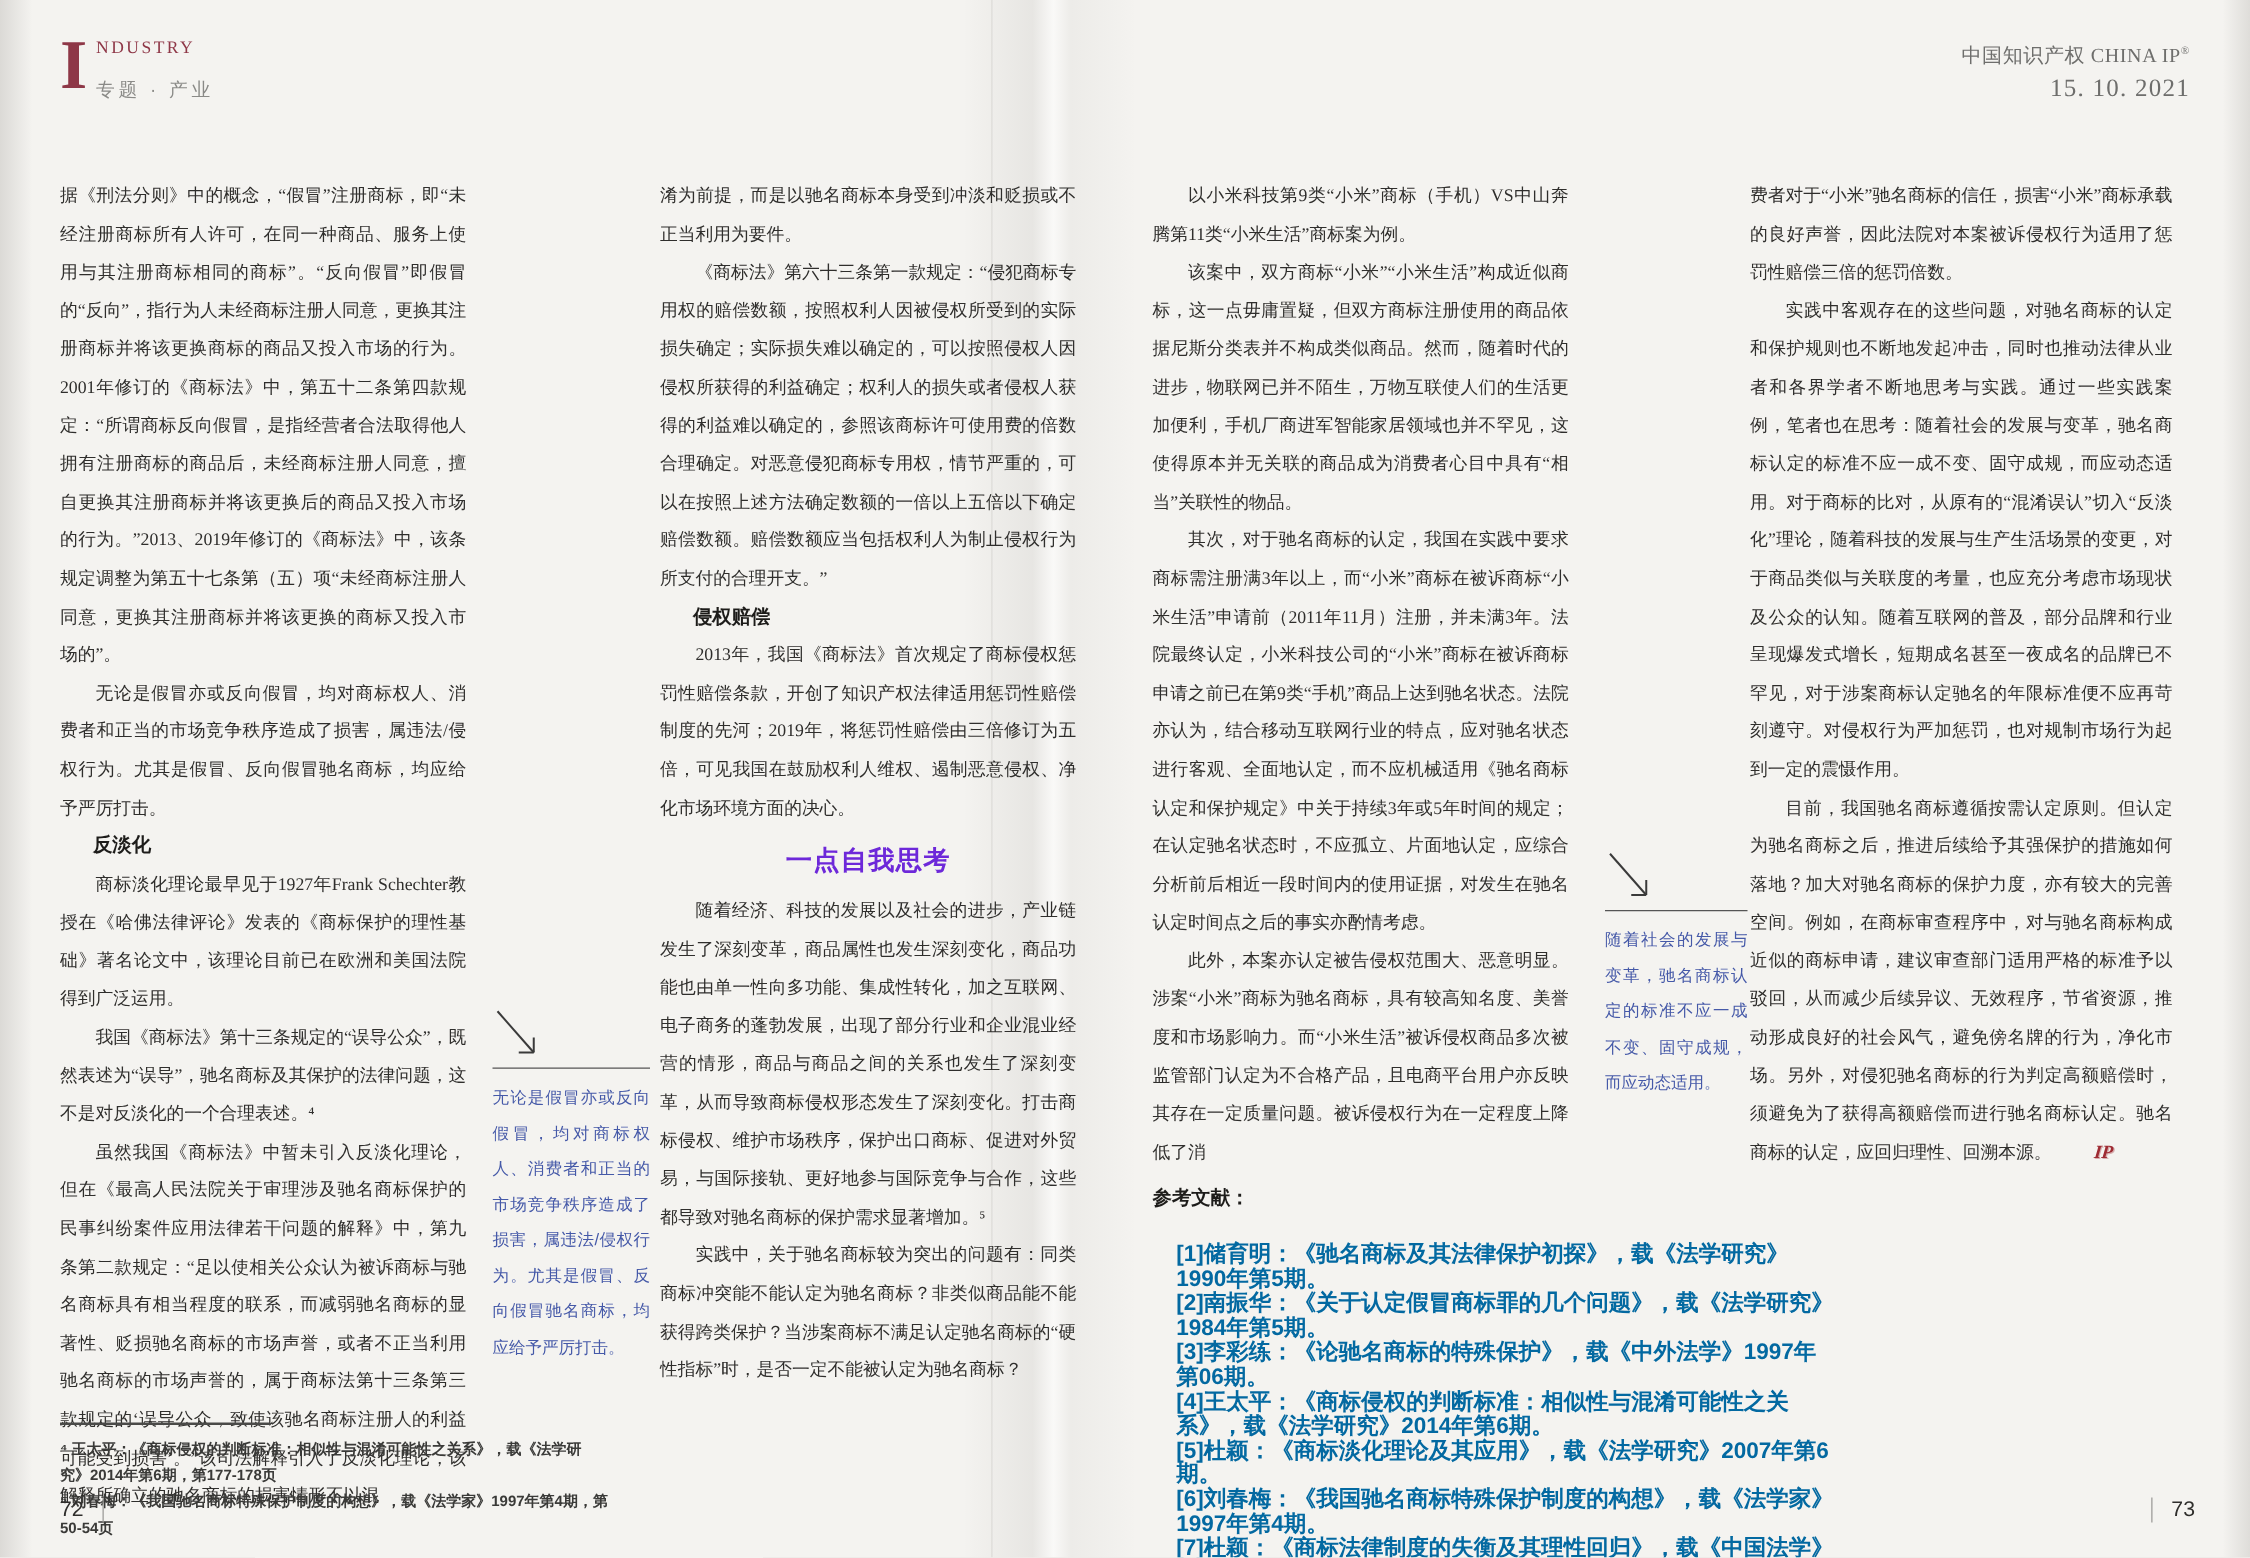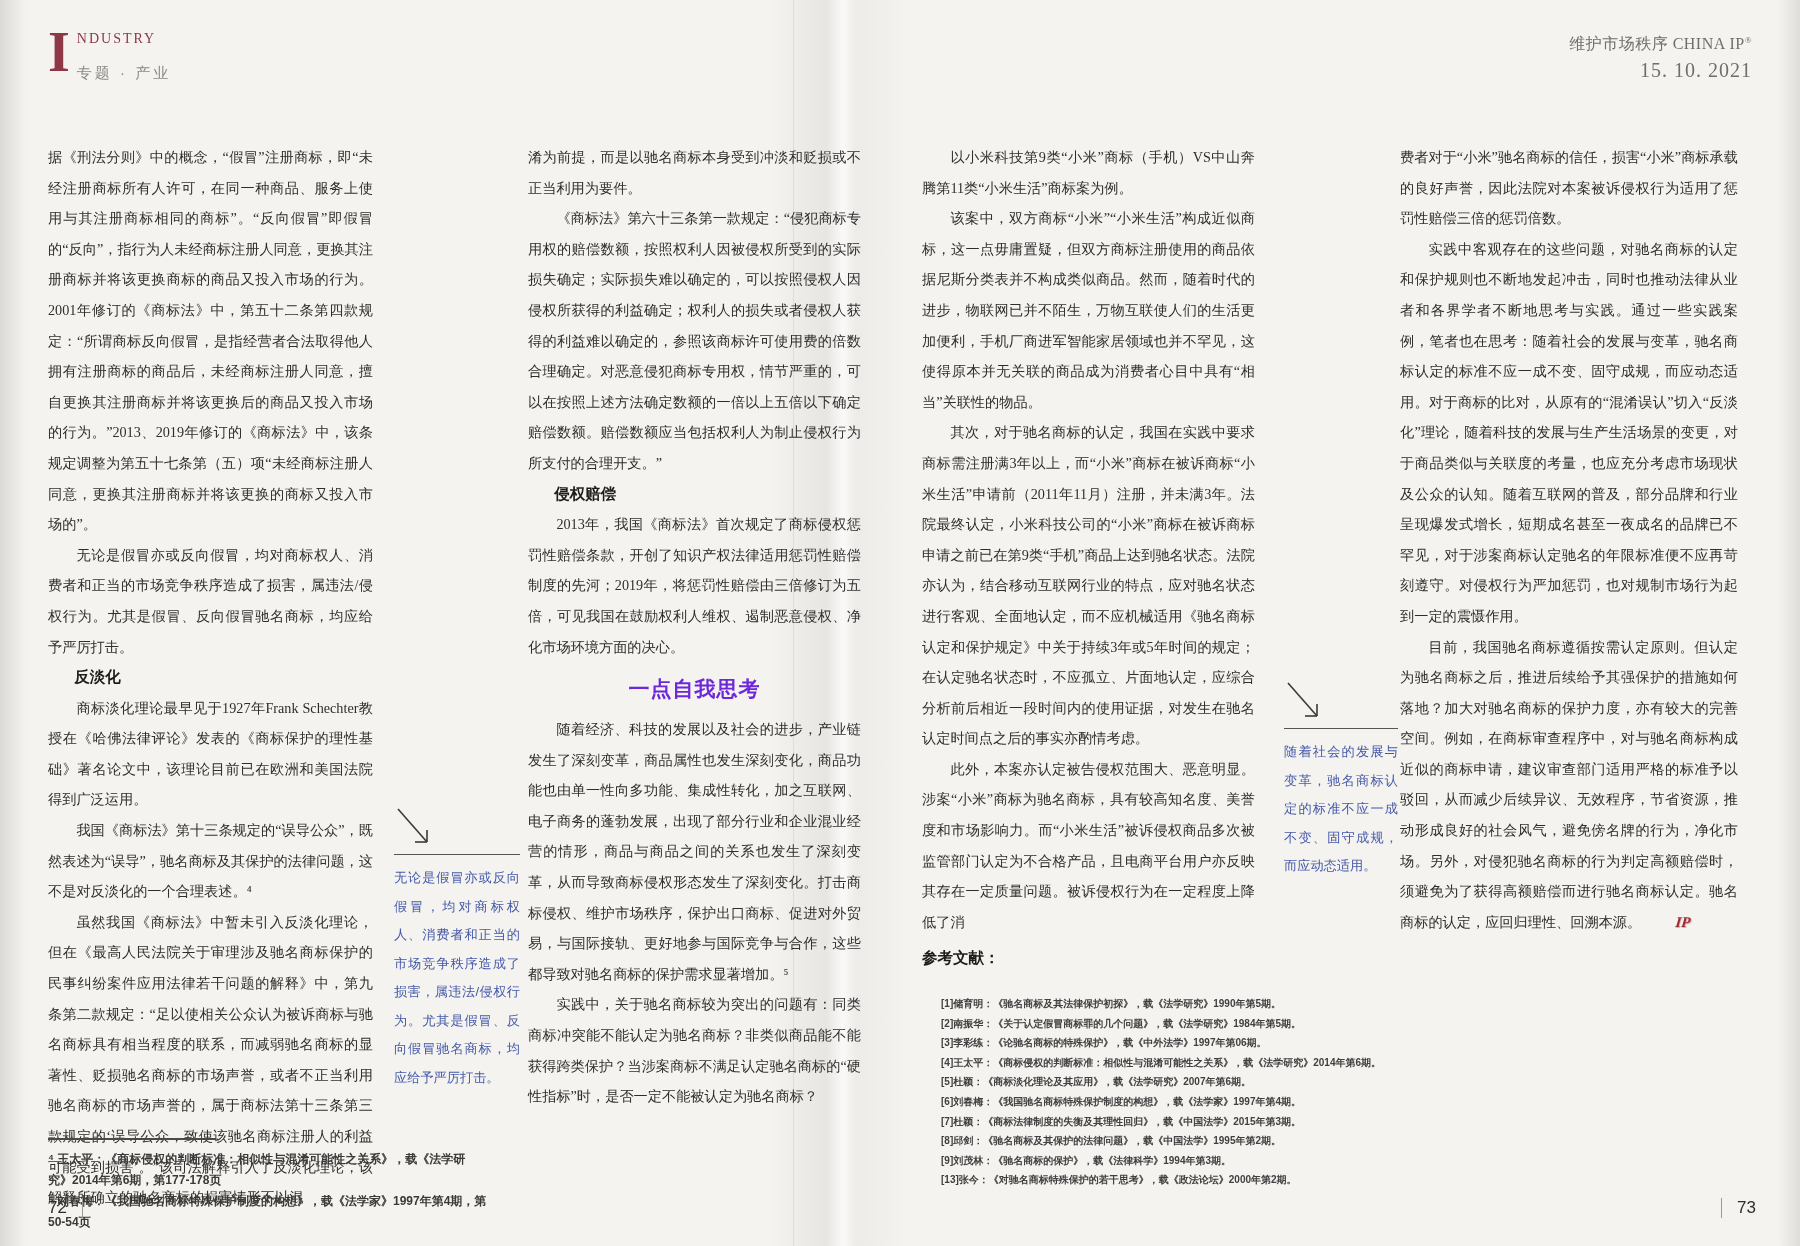--- a/index.html
+++ b/index.html
@@ -63,21 +63,21 @@
   
   .footnotes{position:absolute;left:48px;top:1138px;width:440px;
     font-family:"Liberation Sans","DejaVu Sans",sans-serif;}
   .fn-rule{border:0;border-top:2px solid #4a4a48;width:168px;margin:0 0 9px 0;}
   .fn-line{font-size:12px;line-height:21px;color:#3a3a38;font-weight:700;}
 
   
   .references{position:absolute;left:922px;top:948px;width:545px;
     font-family:"Liberation Sans","DejaVu Sans",sans-serif;}
   .ref-title{font-size:15.5px;font-weight:700;color:#1d1c1a;margin-bottom:25px;}
-  .ref-line{font-size:10px;line-height:19.6px;color:#404040;font-weight:700;padding-left:19px;}
+  .ref-line{font-size:18px;line-height:19.6px;color:#0369a1;font-weight:700;padding-left:19px;}
 
   
   .pageno{position:absolute;top:1198px;display:flex;align-items:center;
     font-family:"Liberation Sans","DejaVu Sans",sans-serif;font-size:17px;color:#2f2e2c;}
   .pageno-left{left:48px;}
   .pageno-right{right:44px;}
   .pageno .bar{width:1px;height:20px;background:#9a9a97;}
   .pageno-left .bar{margin-left:15px;}
   .pageno-right .bar{margin-right:15px;}
 </style>
@@ -93,21 +93,21 @@
 
   <div class="hdr-left">
     <div class="hdr-initial">I</div>
     <div class="hdr-left-text">
       <div class="hdr-word">NDUSTRY</div>
       <div class="hdr-sub">专题 · 产业</div>
     </div>
   </div>
 
   <div class="hdr-right">
-    <div class="hdr-brand"><span>维护市场秩序 CHINA IP</span><sup>®</sup></div>
+    <div class="hdr-brand"><span>中国知识产权 CHINA IP</span><sup>®</sup></div>
     <div class="hdr-date">15. 10. 2021</div>
   </div>
 
   <div class="col col-1">
       <div class="blk cont">据《刑法分则》中的概念，“假冒”注册商标，即“未经注册商标所有人许可，在同一种商品、服务上使用与其注册商标相同的商标”。“反向假冒”即假冒的“反向”，指行为人未经商标注册人同意，更换其注册商标并将该更换商标的商品又投入市场的行为。2001年修订的《商标法》中，第五十二条第四款规定：“所谓商标反向假冒，是指经营者合法取得他人拥有注册商标的商品后，未经商标注册人同意，擅自更换其注册商标并将该更换后的商品又投入市场的行为。”2013、2019年修订的《商标法》中，该条规定调整为第五十七条第（五）项“未经商标注册人同意，更换其注册商标并将该更换的商标又投入市场的”。</div>
       <div class="blk p">无论是假冒亦或反向假冒，均对商标权人、消费者和正当的市场竞争秩序造成了损害，属违法/侵权行为。尤其是假冒、反向假冒驰名商标，均应给予严厉打击。</div>
       <div class="blk h3">反淡化</div>
       <div class="blk p">商标淡化理论最早见于1927年Frank Schechter教授在《哈佛法律评论》发表的《商标保护的理性基础》著名论文中，该理论目前已在欧洲和美国法院得到广泛运用。</div>
       <div class="blk p">我国《商标法》第十三条规定的“误导公众”，既然表述为“误导”，驰名商标及其保护的法律问题，这不是对反淡化的一个合理表述。⁴</div>
       <div class="blk p">虽然我国《商标法》中暂未引入反淡化理论，但在《最高人民法院关于审理涉及驰名商标保护的民事纠纷案件应用法律若干问题的解释》中，第九条第二款规定：“足以使相关公众认为被诉商标与驰名商标具有相当程度的联系，而减弱驰名商标的显著性、贬损驰名商标的市场声誉，或者不正当利用驰名商标的市场声誉的，属于商标法第十三条第三款规定的‘误导公众，致使该驰名商标注册人的利益可能受到损害’。”该司法解释引入了反淡化理论，该解释所确立的驰名商标的损害情形不以混</div>

